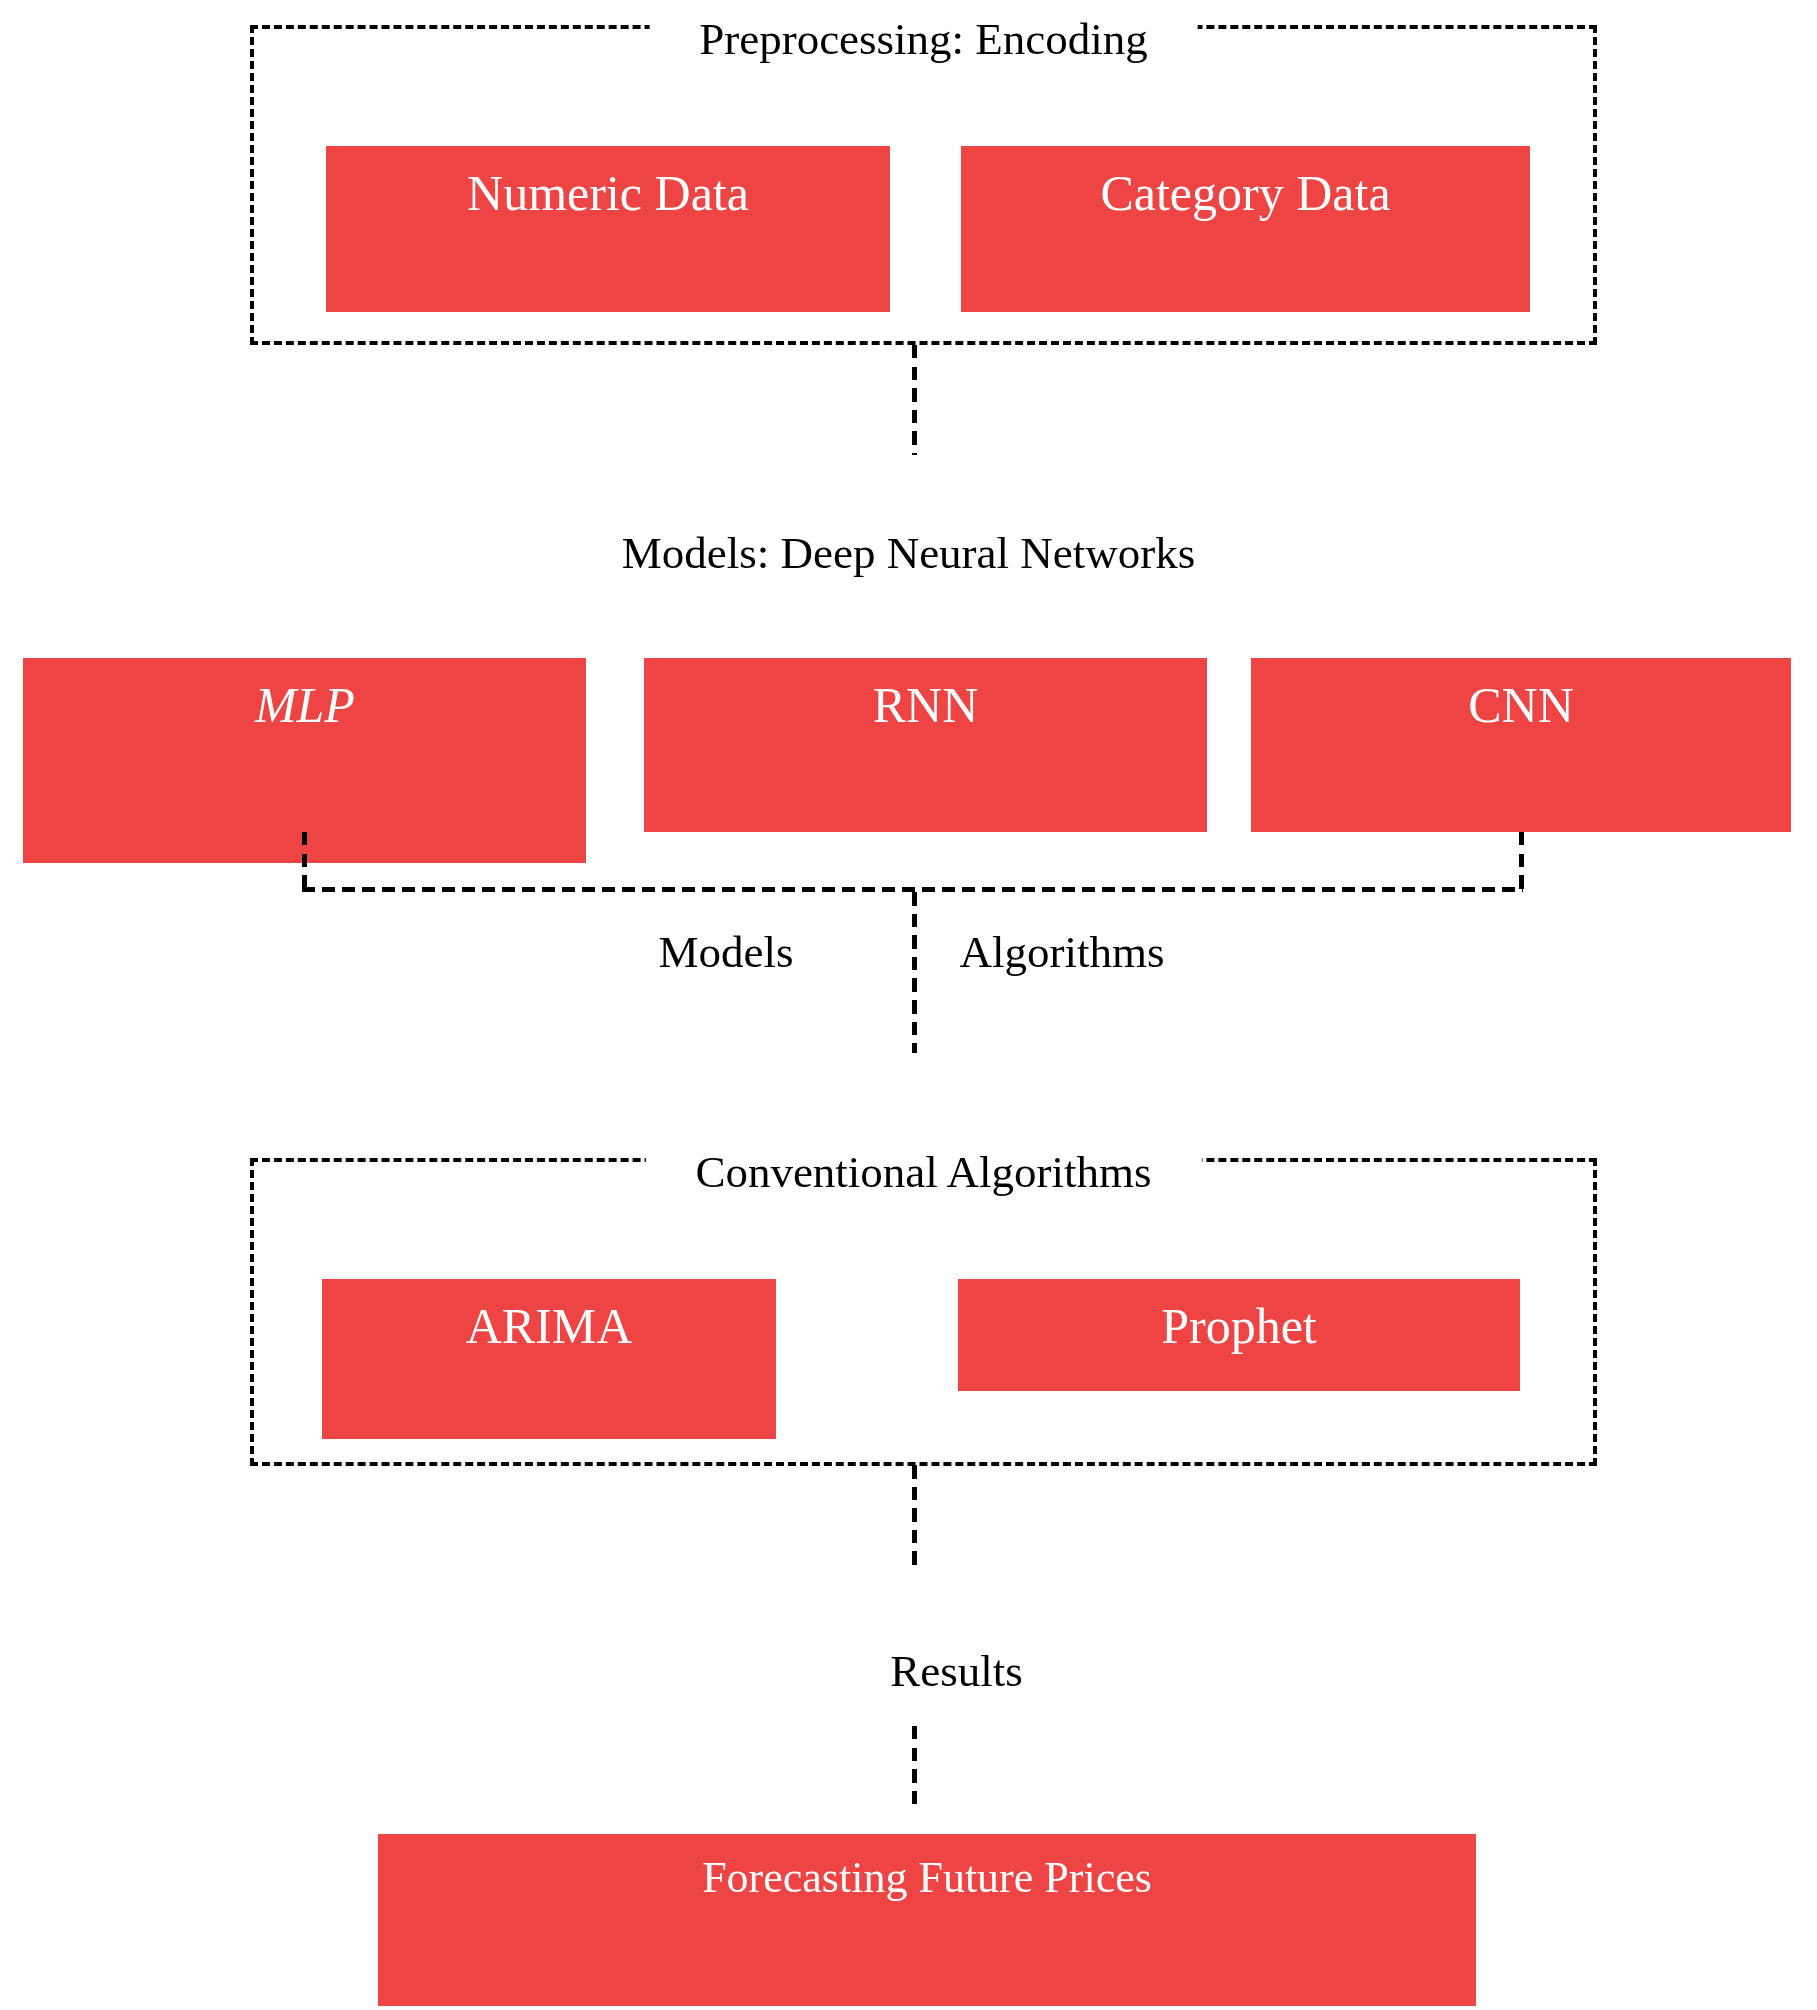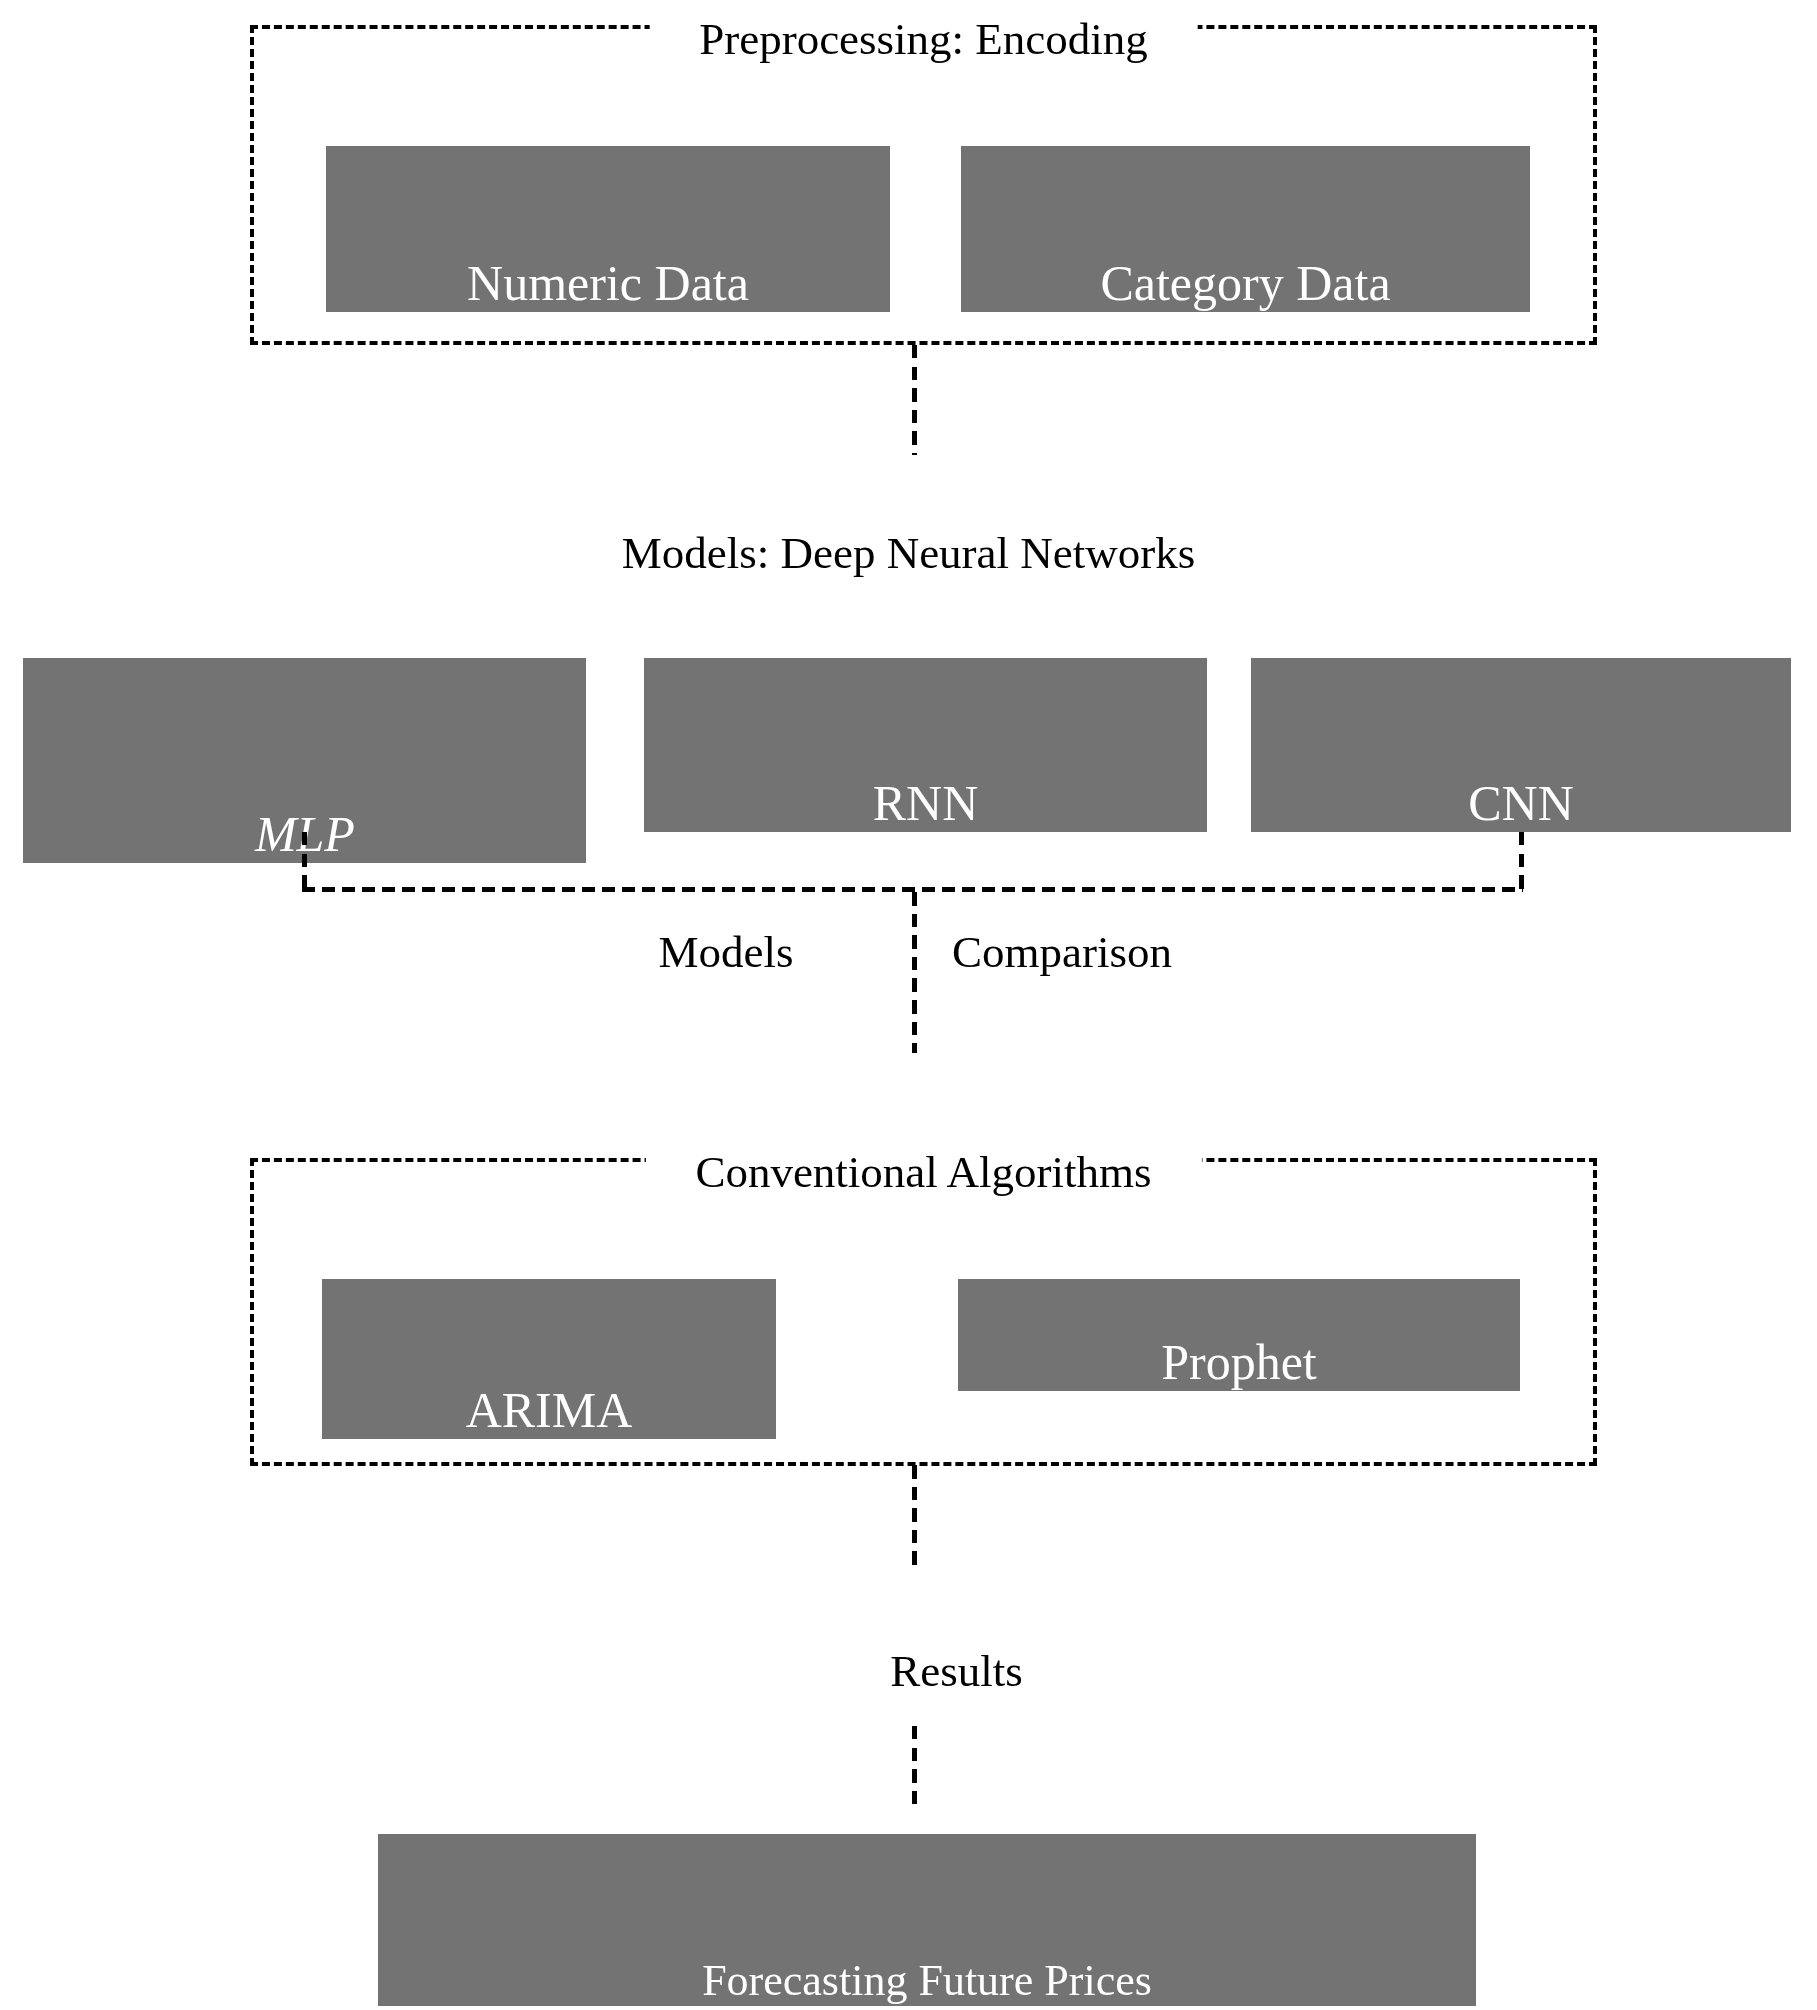--- a/index.html
+++ b/index.html
@@ -30,24 +30,24 @@
     background: #ffffff;
     padding: 0 50px;
     font-size: 45px;
     line-height: 1.1;
     color: #000000;
     white-space: nowrap;
   }
   
   .bluebox {
     position: absolute;
-    background: #737373;
+    background: #ef4444;
     color: #ffffff;
     display: flex;
-    align-items: flex-end;
+    align-items: flex-start;
     justify-content: center;
     box-sizing: border-box;
     padding-top: 18px; 
     font-size: 50px;
     white-space: nowrap;
   }
   
   .vline {
     position: absolute;
     width: 4.5px;
@@ -107,21 +107,21 @@
   <div class="bluebox" style="left:1251px; top:658px; width:540px; height:174px;">
     <span>CNN</span>
   </div>
 
   <div class="vline" style="left:302px; top:832px; height:58px;"></div>
   <div class="vline" style="left:1519px; top:832px; height:58px;"></div>
   <div class="hline" style="left:302px; top:887px; width:1221px;"></div>
   <div class="vline" style="left:912px; top:892px; height:161px;"></div>
 
   <div class="black-label" style="left:726px; top:952px;">Models</div>
-  <div class="black-label" style="left:1062px; top:952px;">Comparison</div>
+  <div class="black-label" style="left:1062px; top:952px;">Algorithms</div>
 
   <div class="group" style="left:250px; top:1158px; width:1347px; height:308px;">
     <span class="group-title">Conventional Algorithms</span>
     <div class="bluebox" style="left:68px; top:117px; width:454px; height:160px;">
       <span>ARIMA</span>
     </div>
     <div class="bluebox" style="left:704px; top:117px; width:562px; height:112px;">
       <span>Prophet</span>
     </div>
   </div>

